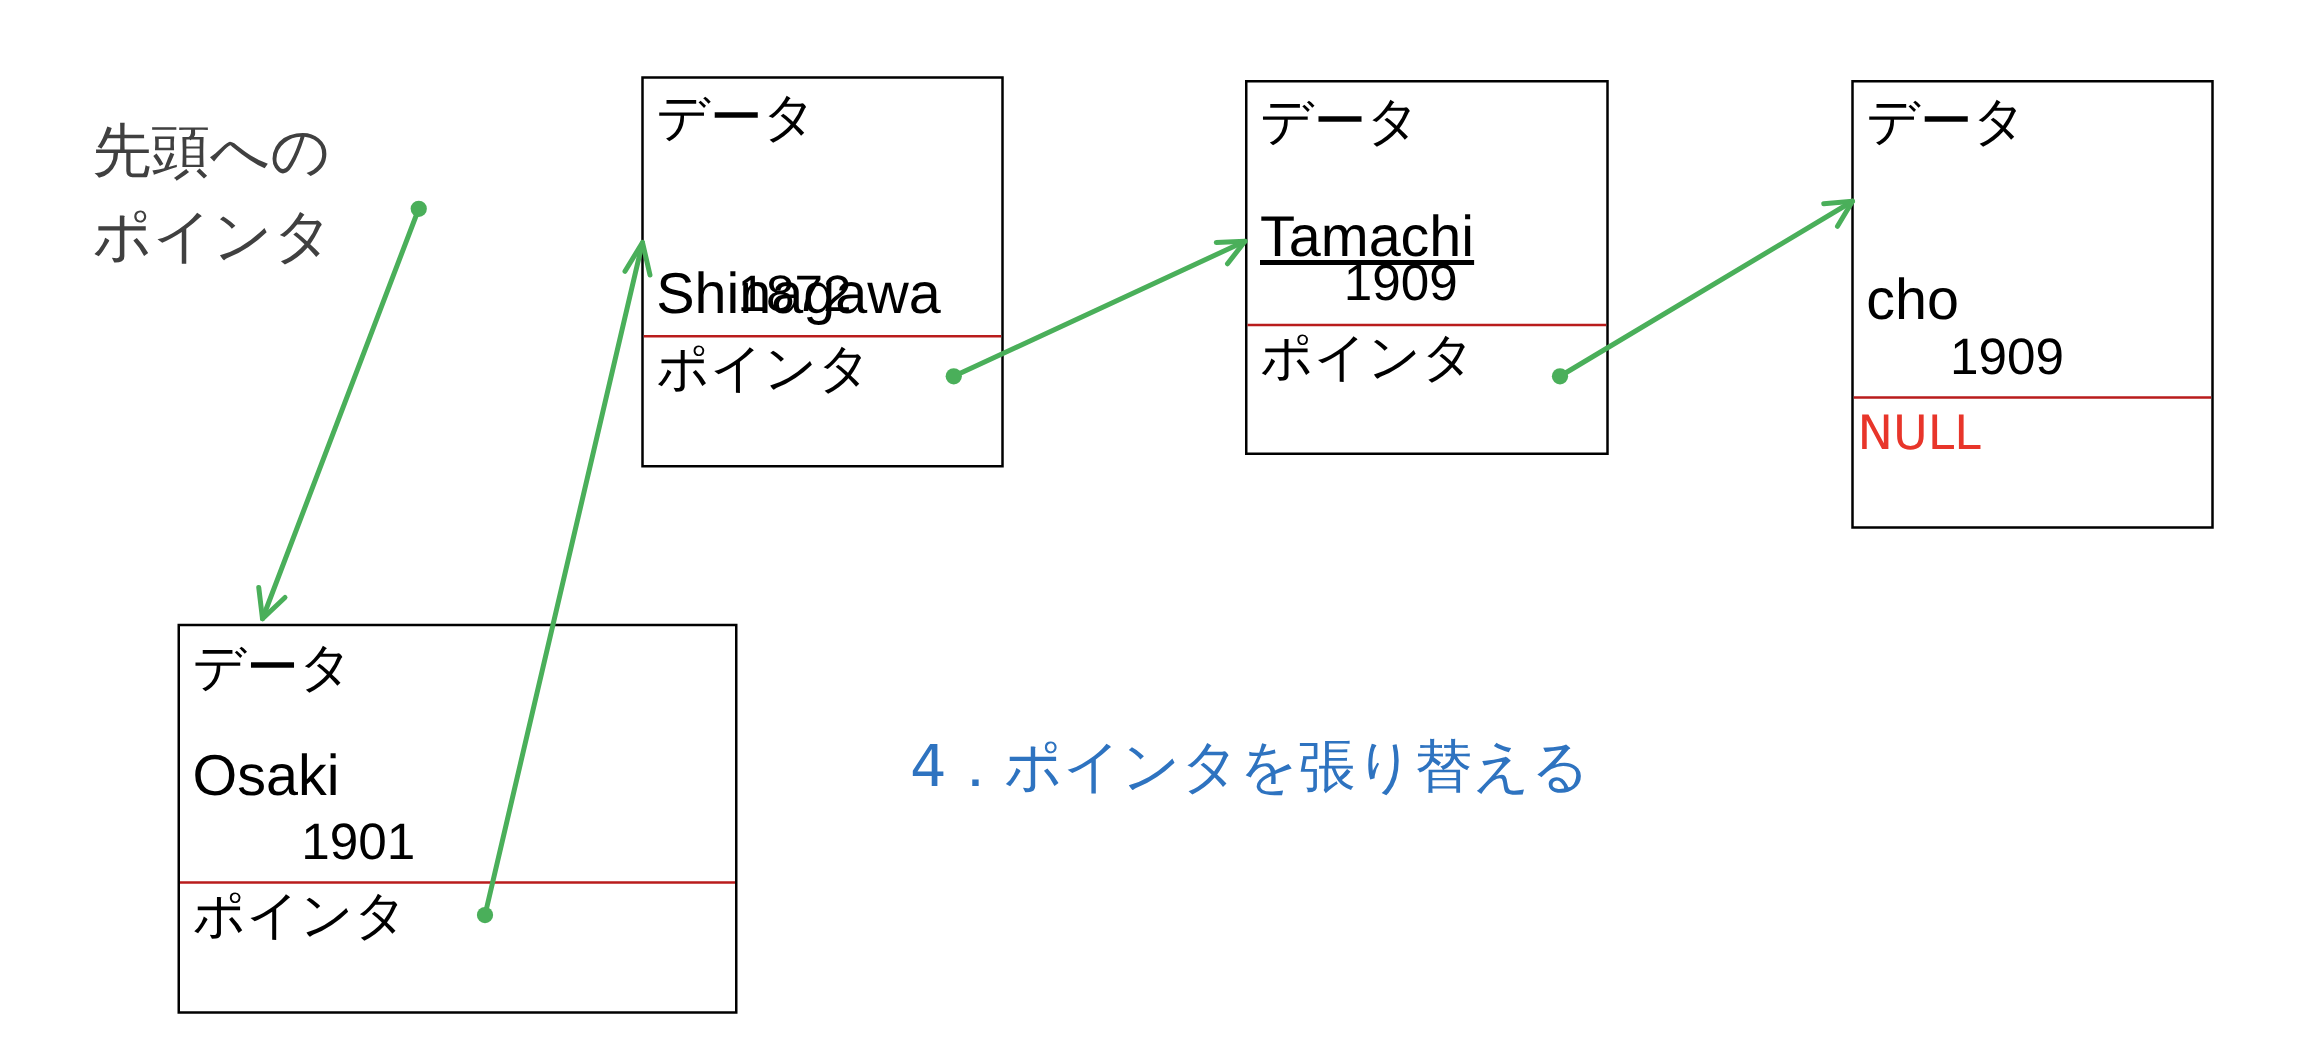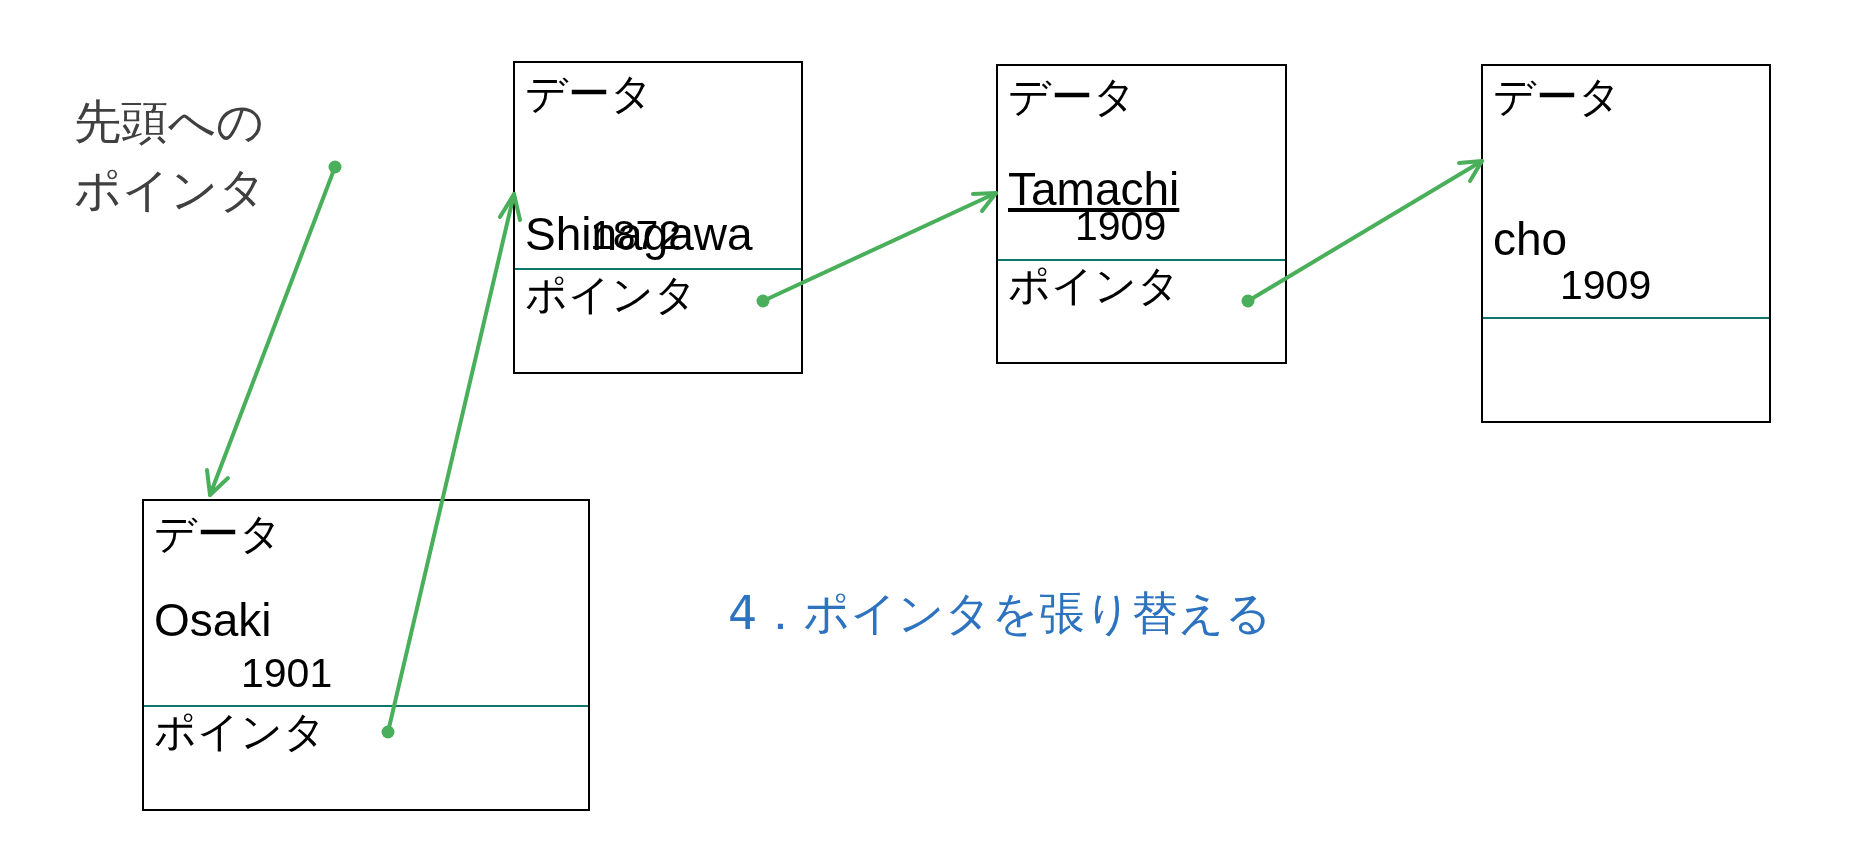--- a/index.html
+++ b/index.html
@@ -1,19 +1,19 @@
 <!DOCTYPE html>
 <html><head>
 <meta charset="utf-8">
 <style>
   html, body { margin: 0; padding: 0; background: #ffffff; }
   body { width: 1852px; height: 850px; position: relative; overflow: hidden;
          font-family: "DejaVu Sans", "Liberation Sans", sans-serif; color: #000; }
   .node { position: absolute; border: 2px solid #000; box-sizing: border-box; background: #fff; }
-  .cell-data { position: absolute; left: 0; right: 0; top: 0; border-bottom: 2px solid #0f766e; box-sizing: border-box; }
+  .cell-data { position: absolute; left: 0; right: 0; top: 0; border-bottom: 2px solid #b91c1c; box-sizing: border-box; }
   .cell-ptr { position: absolute; left: 0; right: 0; bottom: 0; box-sizing: border-box; }
   .t { position: absolute; white-space: nowrap; line-height: 1; }
   .jp { font-family: "DejaVu Sans", sans-serif; font-size: 42px; }
   .name { font-family: "Liberation Sans", sans-serif; font-size: 46px; }
   .year { font-family: "Liberation Sans", sans-serif; font-size: 41px; }
   .null { font-family: "DejaVu Sans", sans-serif; font-size: 38px; color: #e8352a; }
   .head-label { position: absolute; left: 74px; top: 88px; color: #404040;
                 font-family: "DejaVu Sans", sans-serif; font-size: 47px; line-height: 68px; white-space: nowrap; }
   .caption { position: absolute; left: 728px; top: 590px; color: #2e73c0;
              font-family: "DejaVu Sans", sans-serif; font-size: 46px; line-height: 1; white-space: nowrap; }
@@ -48,20 +48,23 @@
     <span class="t jp" style="left:10px; top:8px;">ポインタ</span>
   </div>
 </div>
 
 <div class="node" style="left:1481px; top:64px; width:290px; height:359px;">
   <div class="cell-data" style="height:253px;">
     <span class="t jp" style="left:10px; top:10px;">データ</span>
     <span class="t name" style="left:10px; top:150px;">cho</span>
     <span class="t year" style="left:77px; top:199px;">1909</span>
   </div>
+  <div class="cell-ptr" style="height:106px;">
+    <span class="t null" style="left:3px; top:12px;">NULL</span>
+  </div>
 </div>
 
 <div class="node" style="left:142px; top:499px; width:448px; height:312px;">
   <div class="cell-data" style="height:206px;">
     <span class="t jp" style="left:10px; top:12px;">データ</span>
     <span class="t name" style="left:10px; top:96px;">Osaki</span>
     <span class="t year" style="left:77px; top:152px;margin-left:20px;">1901</span>
   </div>
   <div class="cell-ptr" style="height:106px;">
     <span class="t jp" style="left:10px; top:8px;">ポインタ</span>

